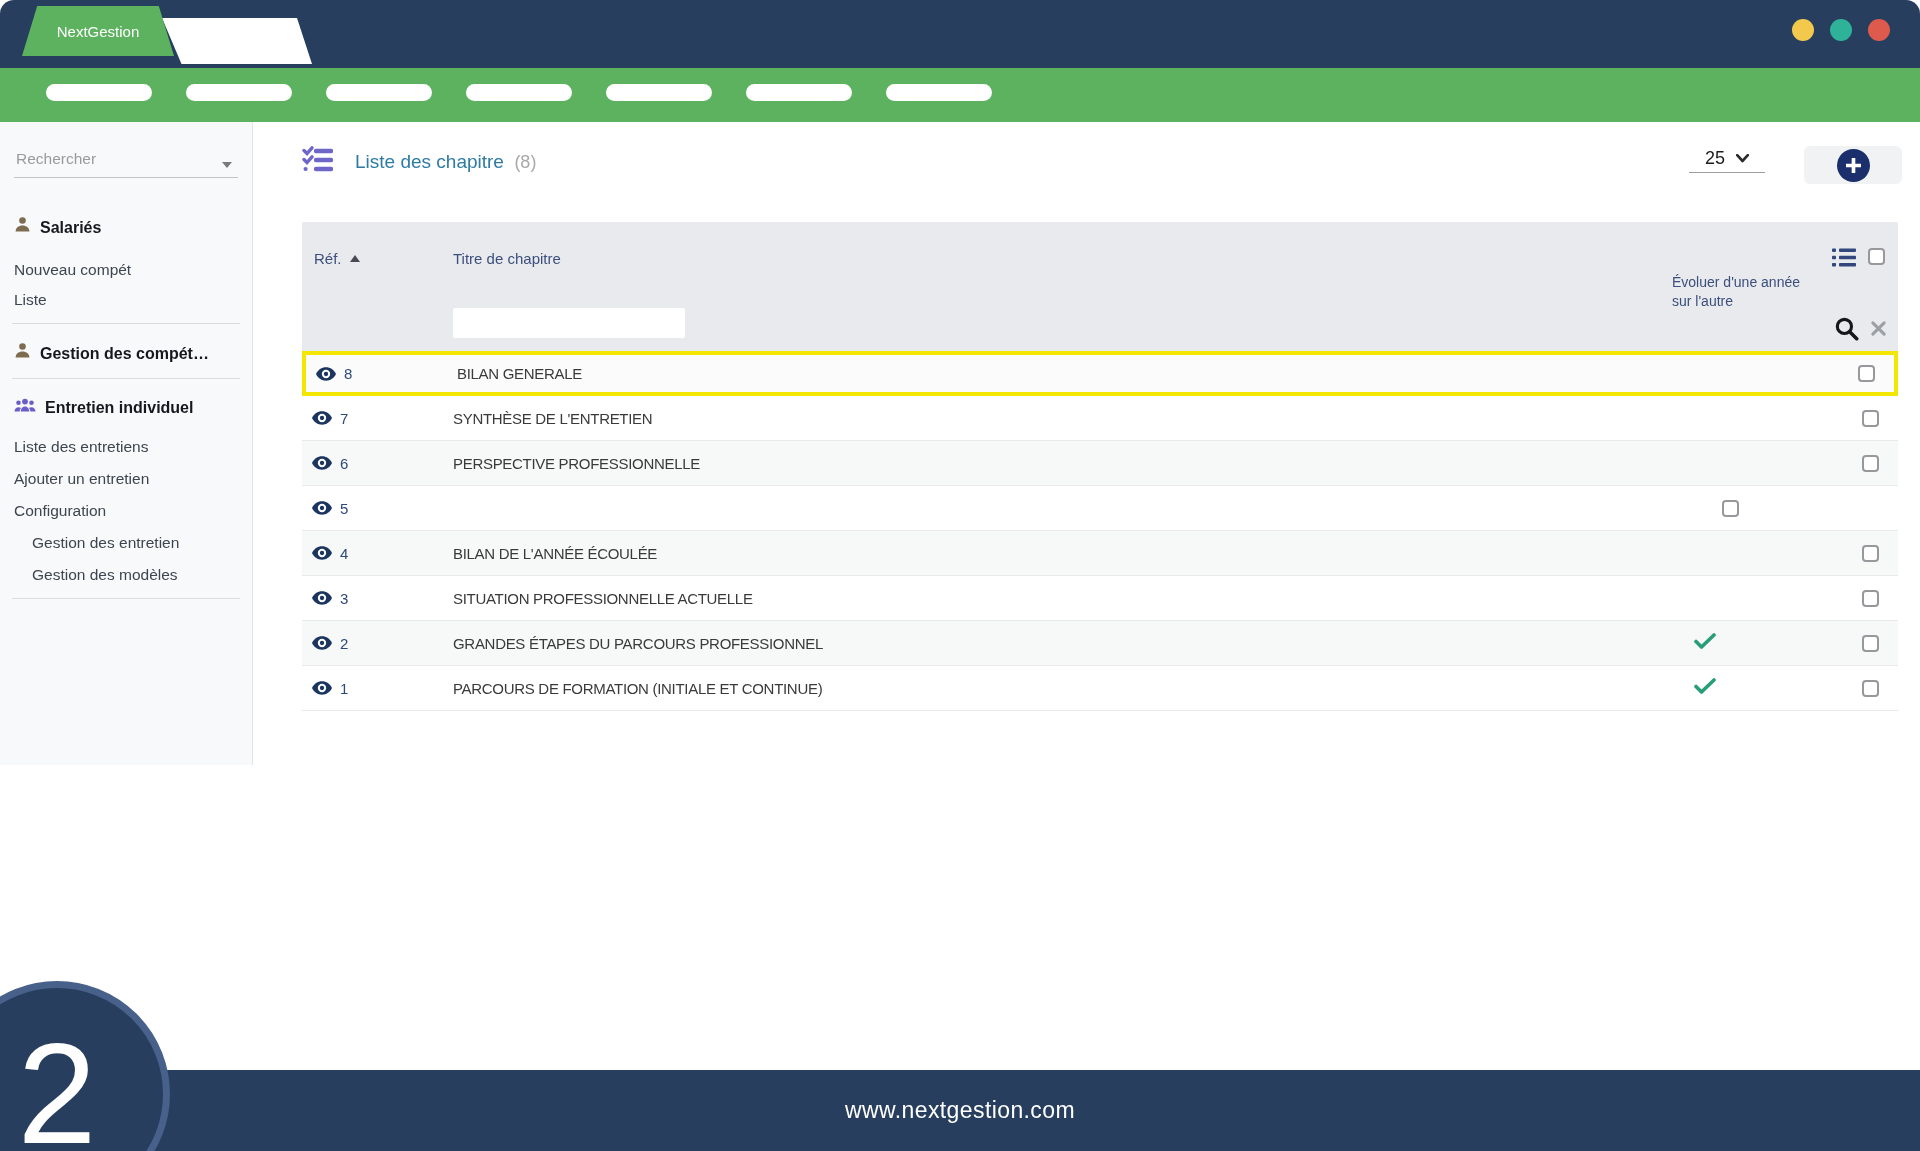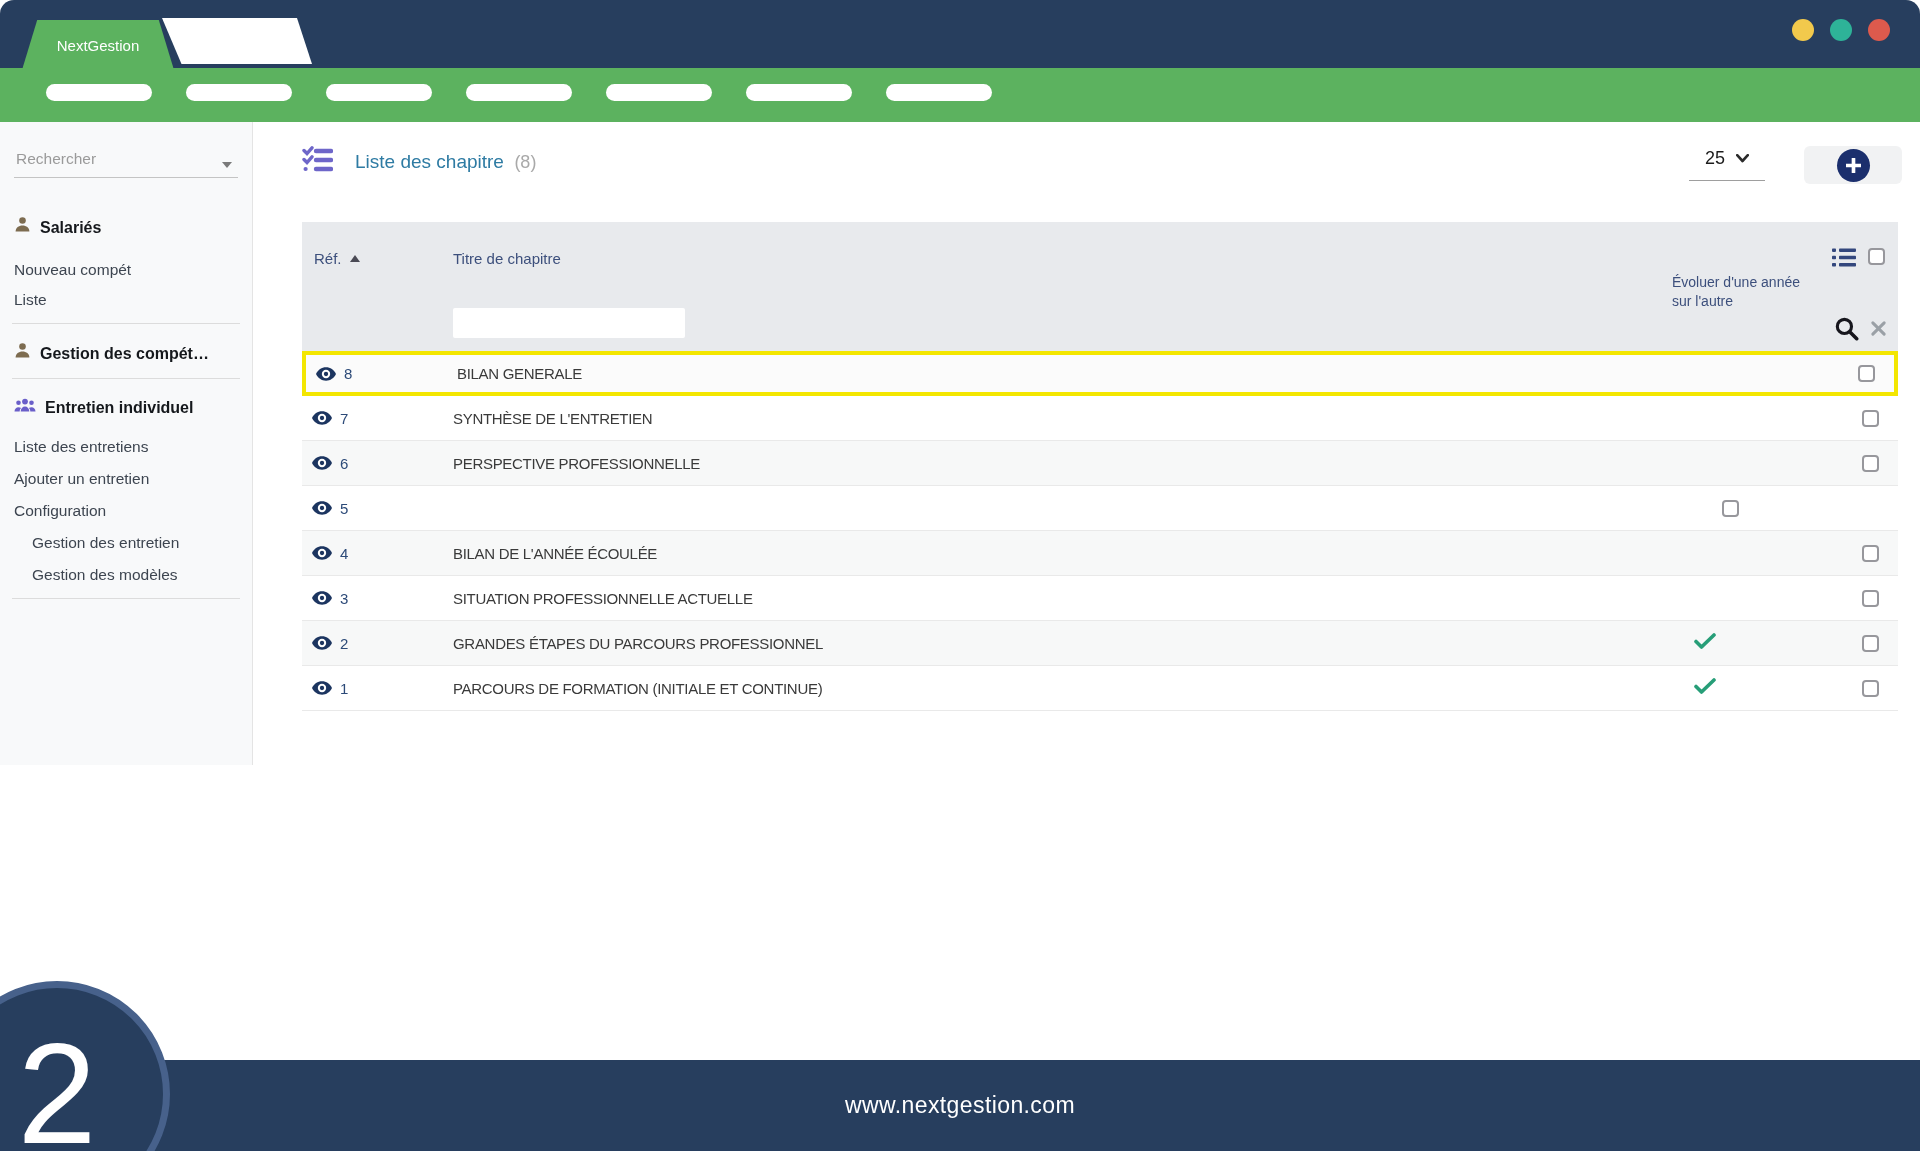--- a/index.html
+++ b/index.html
@@ -1,21 +1,21 @@
 <!DOCTYPE html>
 <html><head>
 <meta charset="utf-8">
 <style>
   html,body{margin:0;padding:0;background:#fff;}
   body{width:1920px;height:1151px;font-family:"Liberation Sans",sans-serif;-webkit-font-smoothing:antialiased;}
   .page{position:relative;width:1920px;height:1151px;overflow:hidden;background:#fff;}
 
   
   .topbar{position:relative;height:68px;background:#273e5e;border-radius:14px 14px 0 0;}
-  .logo-tab{position:absolute;left:22px;top:20px;width:152px;height:50px;background:#5cb25f;
+  .logo-tab{position:absolute;left:22px;top:6px;width:152px;height:50px;background:#5cb25f;
     clip-path:polygon(10% 0,90% 0,100% 100%,0 100%);
     display:flex;align-items:center;justify-content:center;color:#fff;font-size:15px;z-index:2;}
   .white-slash{position:absolute;left:162px;top:18px;width:150px;height:46px;background:#fff;
     clip-path:polygon(0 0,90% 0,100% 100%,13% 100%);}
   .dots{position:absolute;right:30px;top:19px;display:flex;gap:16px;}
   .dot{width:22px;height:22px;border-radius:50%;}
 
   
   .navbar{height:54px;background:#5cb25f;display:flex;gap:34px;padding:16px 0 0 46px;box-sizing:border-box;}
   .nav-pill{width:106px;height:17px;background:#fff;border-radius:9px;flex:none;}
@@ -36,21 +36,21 @@
   .side-hr{border:none;border-top:1px solid #dcdcdc;margin:8px -2px 0;}
   .side-hr.h2{margin-top:13px;} .side-hr.h3{margin-top:7px;}
   .ellip{white-space:nowrap;overflow:hidden;text-overflow:ellipsis;max-width:185px;}
 
   
   .main{position:relative;flex:1;}
   .main-header{position:absolute;left:49px;top:24px;display:flex;align-items:center;gap:22px;}
   .page-title{font-size:19px;color:#2e7ba3;}
   .page-count{font-size:18px;color:#a9a9a9;margin-left:6px;}
   .page-size{position:absolute;right:155px;top:26px;width:76px;border-bottom:1px solid #9e9e9e;
-    display:flex;justify-content:center;align-items:center;gap:11px;padding-bottom:11px;font-size:18px;color:#1c1c1c;cursor:pointer;}
+    display:flex;justify-content:center;align-items:center;gap:11px;padding-bottom:3px;font-size:18px;color:#1c1c1c;cursor:pointer;}
   .add-group{position:absolute;right:18px;top:24px;width:98px;height:38px;background:#f1f2f3;border-radius:6px;
     display:flex;align-items:center;justify-content:center;}
   .add-btn{width:33px;height:33px;border-radius:50%;background:#1b2f6d;display:flex;align-items:center;justify-content:center;cursor:pointer;border:none;}
 
   
   .table{position:absolute;left:49px;right:22px;top:100px;}
   .grid{display:grid;grid-template-columns:151px 1fr 140px 86px;}
   .t-head{background:#e8eaed;}
   .h-row{height:68px;box-sizing:border-box;font-size:15px;color:#3c4f7c;}
   .h-ref{padding:28px 0 0 12px;display:flex;gap:8px;align-items:flex-start;cursor:pointer;}
@@ -66,21 +66,21 @@
   .row{height:45px;box-sizing:border-box;border-bottom:1px solid #e9e9e9;background:#fff;align-items:center;cursor:pointer;}
   .row.striped{background:#f7f8f8;}
   .row.highlighted{border:4px solid #f3e600;background:#fbfbfb;}
   .c-ref{display:flex;align-items:center;gap:8px;padding-left:10px;color:#2c4a78;font-size:15px;}
   .eye{display:flex;align-items:center;}
   .c-title{color:#3a3a3a;font-size:15px;letter-spacing:-0.3px;}
   .c-evolve{padding-left:22px;display:flex;align-items:center;}
   .c-actions{padding-left:50px;display:flex;align-items:center;}
 
   
-  .footer{position:absolute;left:0;bottom:0;width:100%;height:91px;background:#273e5e;
+  .footer{position:absolute;left:0;bottom:0;width:100%;height:81px;background:#273e5e;
     display:flex;align-items:center;justify-content:center;color:#fff;font-size:23px;letter-spacing:.4px;}
   .badge-circle{position:absolute;left:-56px;top:981px;width:212px;height:212px;border:7px solid #47618b;
     border-radius:50%;background:#273e5e;z-index:5;display:flex;align-items:center;justify-content:center;
     color:#fff;font-size:142px;font-weight:400;}
 </style>
 </head>
 <body>
 
 <div class="page">
 

